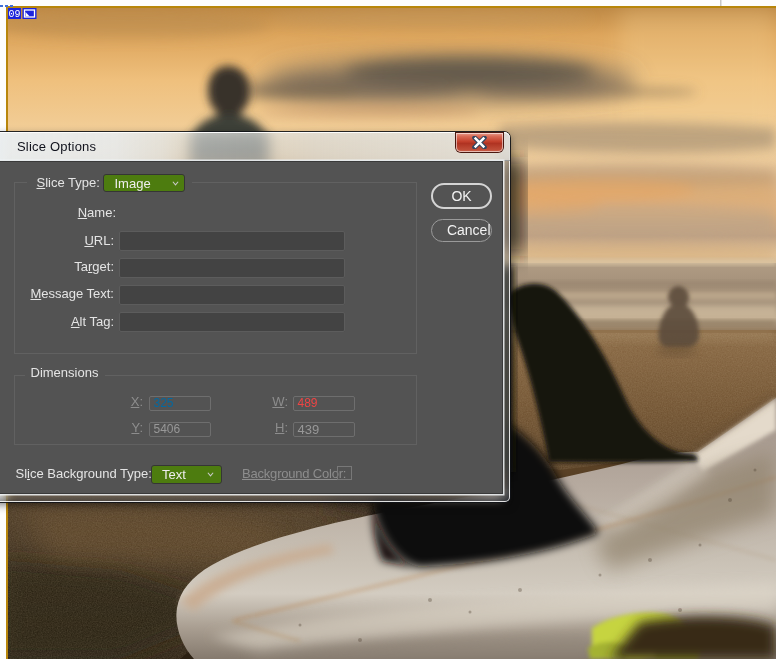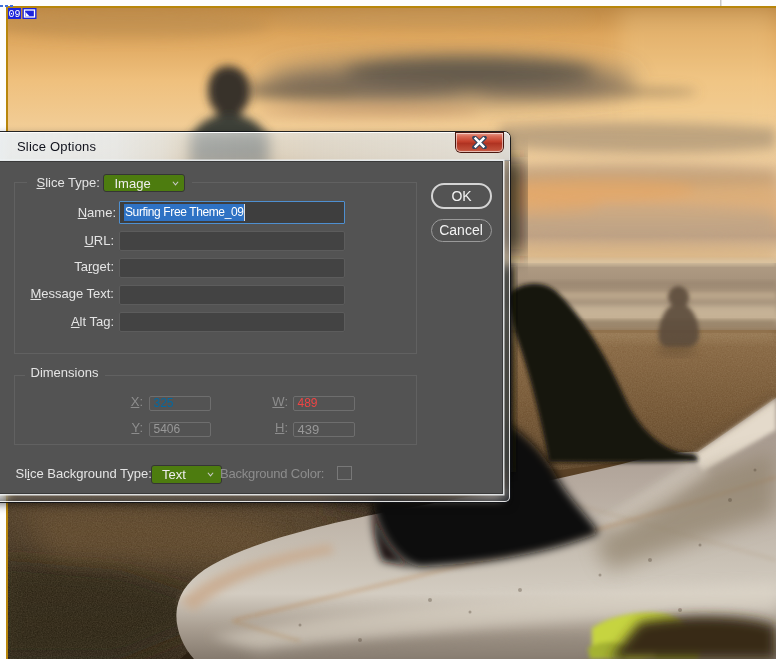--- a/index.html
+++ b/index.html
@@ -229,24 +229,20 @@
  <div class="fieldset" style="left:22.5px;top:49.5px;width:401px;height:170px;"></div>
  <div style="position:absolute;left:36px;top:41px;width:165px;height:18px;background:#535353;"></div>
  <div class="lbl" style="left:45.5px;top:42.5px;text-align:right;"><u>S</u>lice Type:</div>
  <div class="combo" style="left:111.5px;top:41.5px;width:80px;height:16px;">
    <span style="position:absolute;left:11px;top:1px;">Image</span>
    <svg class="cv" style="top:5px;right:5px;" viewBox="0 0 8 6">
         <path d="M1,1 L4,4.6 L7,1" stroke="#c9c9c9" stroke-width="1.2" fill="none"></path>
       </svg>
  </div>
  <div class="lbl" style="left:0;top:72.5px;width:125px;text-align:right;"><u>N</u>ame:</div>
- <div class="inp" style="left:128px;top:69px;width:224px;height:21px;background:#3e3e3e;border:1px solid #4e8fd0;border-radius:1px;">
-   <div style="position:absolute;left:4px;top:2px;height:17px;background:#2e72c4;color:#fff;font-size:12px;letter-spacing:-0.38px;line-height:17px;padding:0 1px;white-space:nowrap;">Surfing Free Theme_09</div>
-   <div style="position:absolute;left:124px;top:2px;width:1px;height:17px;background:#dddddd;"></div>
- </div>
  <div class="lbl" style="left:0;top:100.5px;width:123px;text-align:right;"><u>U</u>RL:</div>
  <div class="inp" style="left:128px;top:99px;width:224px;height:18px;"></div>
  <div class="lbl" style="left:0;top:127px;width:123px;text-align:right;">Ta<u>r</u>get:</div>
  <div class="inp" style="left:128px;top:125.5px;width:224px;height:18px;"></div>
  <div class="lbl" style="left:0;top:154px;width:123px;text-align:right;"><u>M</u>essage Text:</div>
  <div class="inp" style="left:128px;top:152.5px;width:224px;height:18px;"></div>
  <div class="lbl" style="left:0;top:181.5px;width:123px;text-align:right;"><u>A</u>lt Tag:</div>
  <div class="inp" style="left:128px;top:180px;width:224px;height:18px;"></div>
 
  <div class="fieldset" style="left:22.5px;top:243px;width:401px;height:68px;"></div>
@@ -261,18 +257,18 @@
  <div class="lbl dis" style="left:0;top:288px;width:297px;text-align:right;"><u>H</u>:</div>
  <div class="inp" style="left:301.5px;top:290px;width:56px;height:13px;background:none;border:1px solid #6e6e6e;color:#989898;font-size:13px;padding-left:4px;line-height:13px;">439</div>
 
  <div class="lbl" style="left:24.5px;top:333.5px;">Sl<u>i</u>ce Background Type:</div>
  <div class="combo" style="left:160px;top:333px;width:69px;height:17px;">
    <span style="position:absolute;left:10px;top:1px;">Text</span>
    <svg class="cv" style="top:5px;" viewBox="0 0 8 6">
         <path d="M1,1 L4,4.6 L7,1" stroke="#c9c9c9" stroke-width="1.2" fill="none"></path>
       </svg>
  </div>
- <div class="lbl dis" style="left:229px;top:333.5px;letter-spacing:-0.2px;">Background Color:</div>
+ <div class="lbl dis" style="left:251px;top:333.5px;letter-spacing:-0.2px;text-decoration:underline;">Background Color:</div>
  <div style="position:absolute;left:346px;top:334px;width:13px;height:12px;border:1px solid #787878;"></div>
 
  <div class="btn" style="left:440px;top:51px;width:57px;height:22px;border:2px solid #d4d4d4;line-height:22px;">OK</div>
- <div class="btn" style="left:439.5px;top:86.5px;width:59px;height:21.5px;border:1px solid #9a9a9a;line-height:21.5px;">Cancel</div>
+ <div class="btn" style="left:439.5px;top:86.5px;width:59px;height:21.5px;border:1px solid #9a9a9a;line-height:21.5px;text-align:right;">Cancel</div>
 </div>
 
 </body></html>

